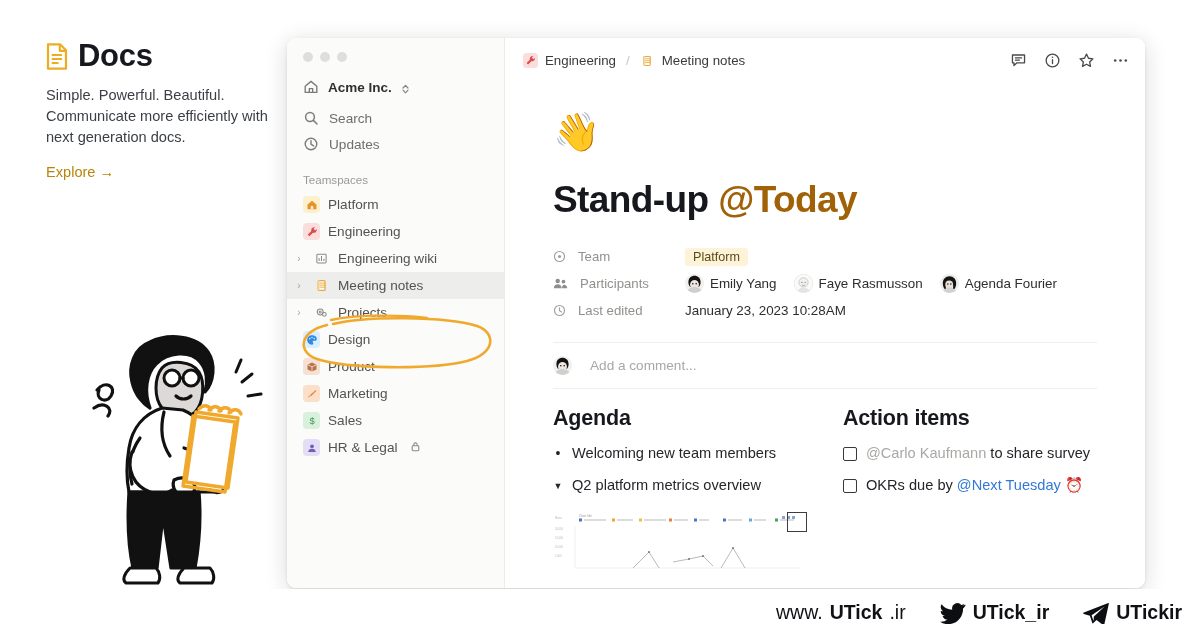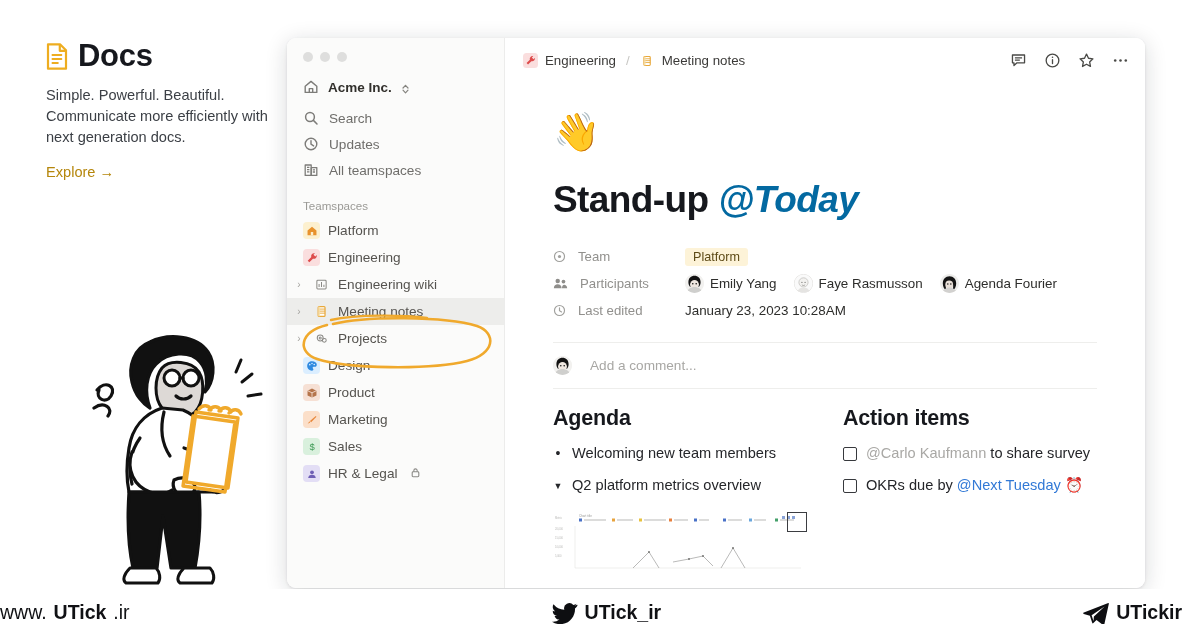--- a/index.html
+++ b/index.html
@@ -67,21 +67,21 @@
   .crumb { display: flex; align-items: center; gap: 7px; font-size: 13.3px; color: #3b3a38; }
   .crumb-sep { color: #c7c6c3; margin: 0 3px; }
   .crumb-ico { width: 15px; height: 15px; border-radius: 3.5px; display: flex; align-items: center; justify-content: center; flex: 0 0 auto; }
   .top-actions { margin-left: auto; display: flex; align-items: center; gap: 17px; color: #53524f; }
   .top-actions svg { display: block; }
 
   .doc-body { padding: 30px 0 0 0; }
   .doc-inner { padding: 0 48px 0 48px; }
   .emoji-wave { font-size: 38px; line-height: 1; }
   .doc-title { margin-top: 28px; font-size: 37px; font-weight: bold; letter-spacing: -0.6px; color: #16181d; }
-  .doc-title .muted { color: #0369a1; font-style: italic; }
+  .doc-title .muted { color: #a16207; }
 
   .props { margin-top: 22px; }
   .prop-row { display: flex; align-items: center; height: 27px; }
   .prop-key { width: 132px; flex: 0 0 132px; display: flex; align-items: center; gap: 12px; font-size: 13.2px; color: #91908d; }
   .prop-key svg { display: block; flex: 0 0 auto; }
   .prop-val { font-size: 13.4px; color: #2e2e2c; display: flex; align-items: center; }
   .chip { background: #fdf3d8; color: #5d4a16; font-size: 12.6px; padding: 2px 8px; border-radius: 3px; }
   .person { display: flex; align-items: center; gap: 6px; margin-right: 17px; }
   .person:last-child { margin-right: 0; }
   .avatar { width: 19px; height: 19px; border-radius: 50%; overflow: hidden; flex: 0 0 auto; background: #f0efed; }
@@ -103,21 +103,21 @@
 
   
   .chart-embed { margin-top: 14px; height: 62px; position: relative; }
   .chart-embed svg { display: block; }
   .dots-mini { position: absolute; right: 12px; top: 6px; display: flex; gap: 2px; }
   .dots-mini i { width: 3px; height: 3px; background: #8aa4d8; display: block; }
   .sq-outline { position: absolute; right: 0px; top: 2px; width: 20px; height: 20px; border: 1.6px solid #3b3d41; }
 
   
   .footer { position: absolute; left: 0; bottom: 0; width: 1200px; height: 47px; background: #fff;
-            display: flex; align-items: center; justify-content: space-between; gap: 34px; padding-right: 18px; }
+            display: flex; align-items: center; justify-content: flex-end; gap: 34px; padding-right: 18px; }
   .f-item { display: flex; align-items: center; gap: 7px; font-size: 19.5px; color: #101114; }
   .f-item b { font-weight: bold; }
   .f-item .thin { font-weight: normal; }
   .f-item svg { display: block; }
 </style>
 </head>
 <body>
 
 <div class="page">
 
@@ -221,30 +221,20 @@
           <span class="lbl">Search</span>
         </div>
         <div class="nav-item">
           <span class="nav-ico">
             <svg viewBox="0 0 16 16" width="16" height="16" fill="none" stroke="#7d7c79" stroke-width="1.4" stroke-linecap="round">
               <circle cx="8" cy="8" r="5.8"></circle>
                 <path d="M8 4.6 V8.2 l2.6 1.7"></path>
             </svg>
           </span>
           <span class="lbl">Updates</span>
-        </div>
-        <div class="nav-item">
-          <span class="nav-ico">
-            <svg viewBox="0 0 16 16" width="16" height="16" fill="none" stroke="#7d7c79" stroke-width="1.3" stroke-linejoin="round">
-              <rect x="2.2" y="3" width="6" height="10.4"></rect>
-                <rect x="8.2" y="5.6" width="5.6" height="7.8"></rect>
-              <path d="M4 5.4h2.4M4 7.6h2.4M4 9.8h2.4M9.8 7.8h2.2M9.8 10h2.2"></path>
-            </svg>
-          </span>
-          <span class="lbl">All teamspaces</span>
         </div>
       </div>
 
       <div class="sec-title">Teamspaces</div>
 
       <div class="ts-item">
         <span class="ts-ico" style="background:#fcf0cf">
           <svg viewBox="0 0 14 14" width="12" height="12">
               <path d="M7 2 L12.2 6.4 V12 H1.8 V6.4 Z" fill="#e8922c"></path>
               <rect x="5.6" y="8.2" width="2.8" height="3.8" fill="#fcf0cf"></rect>

